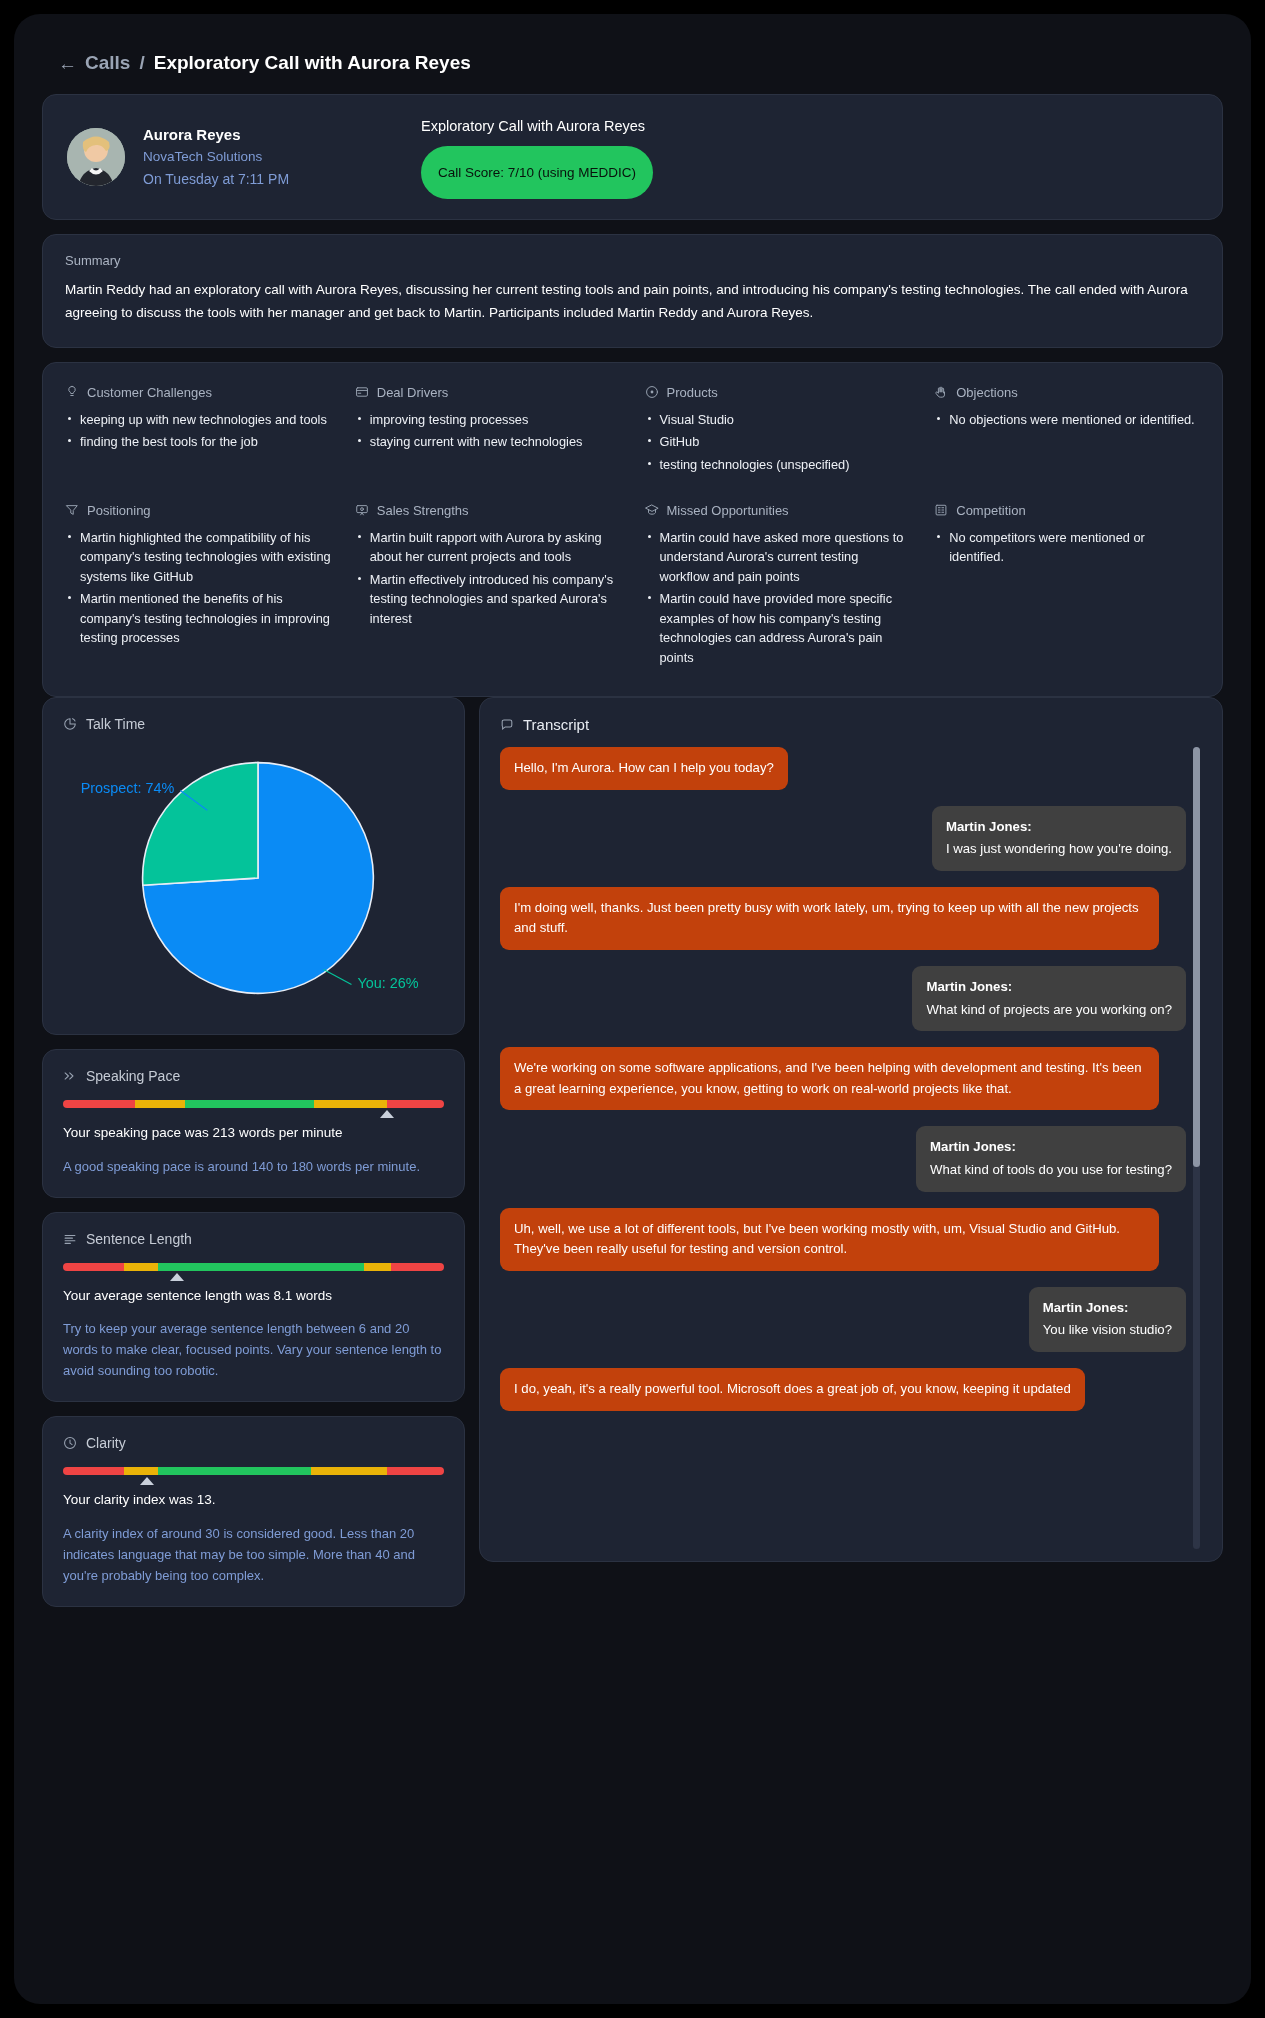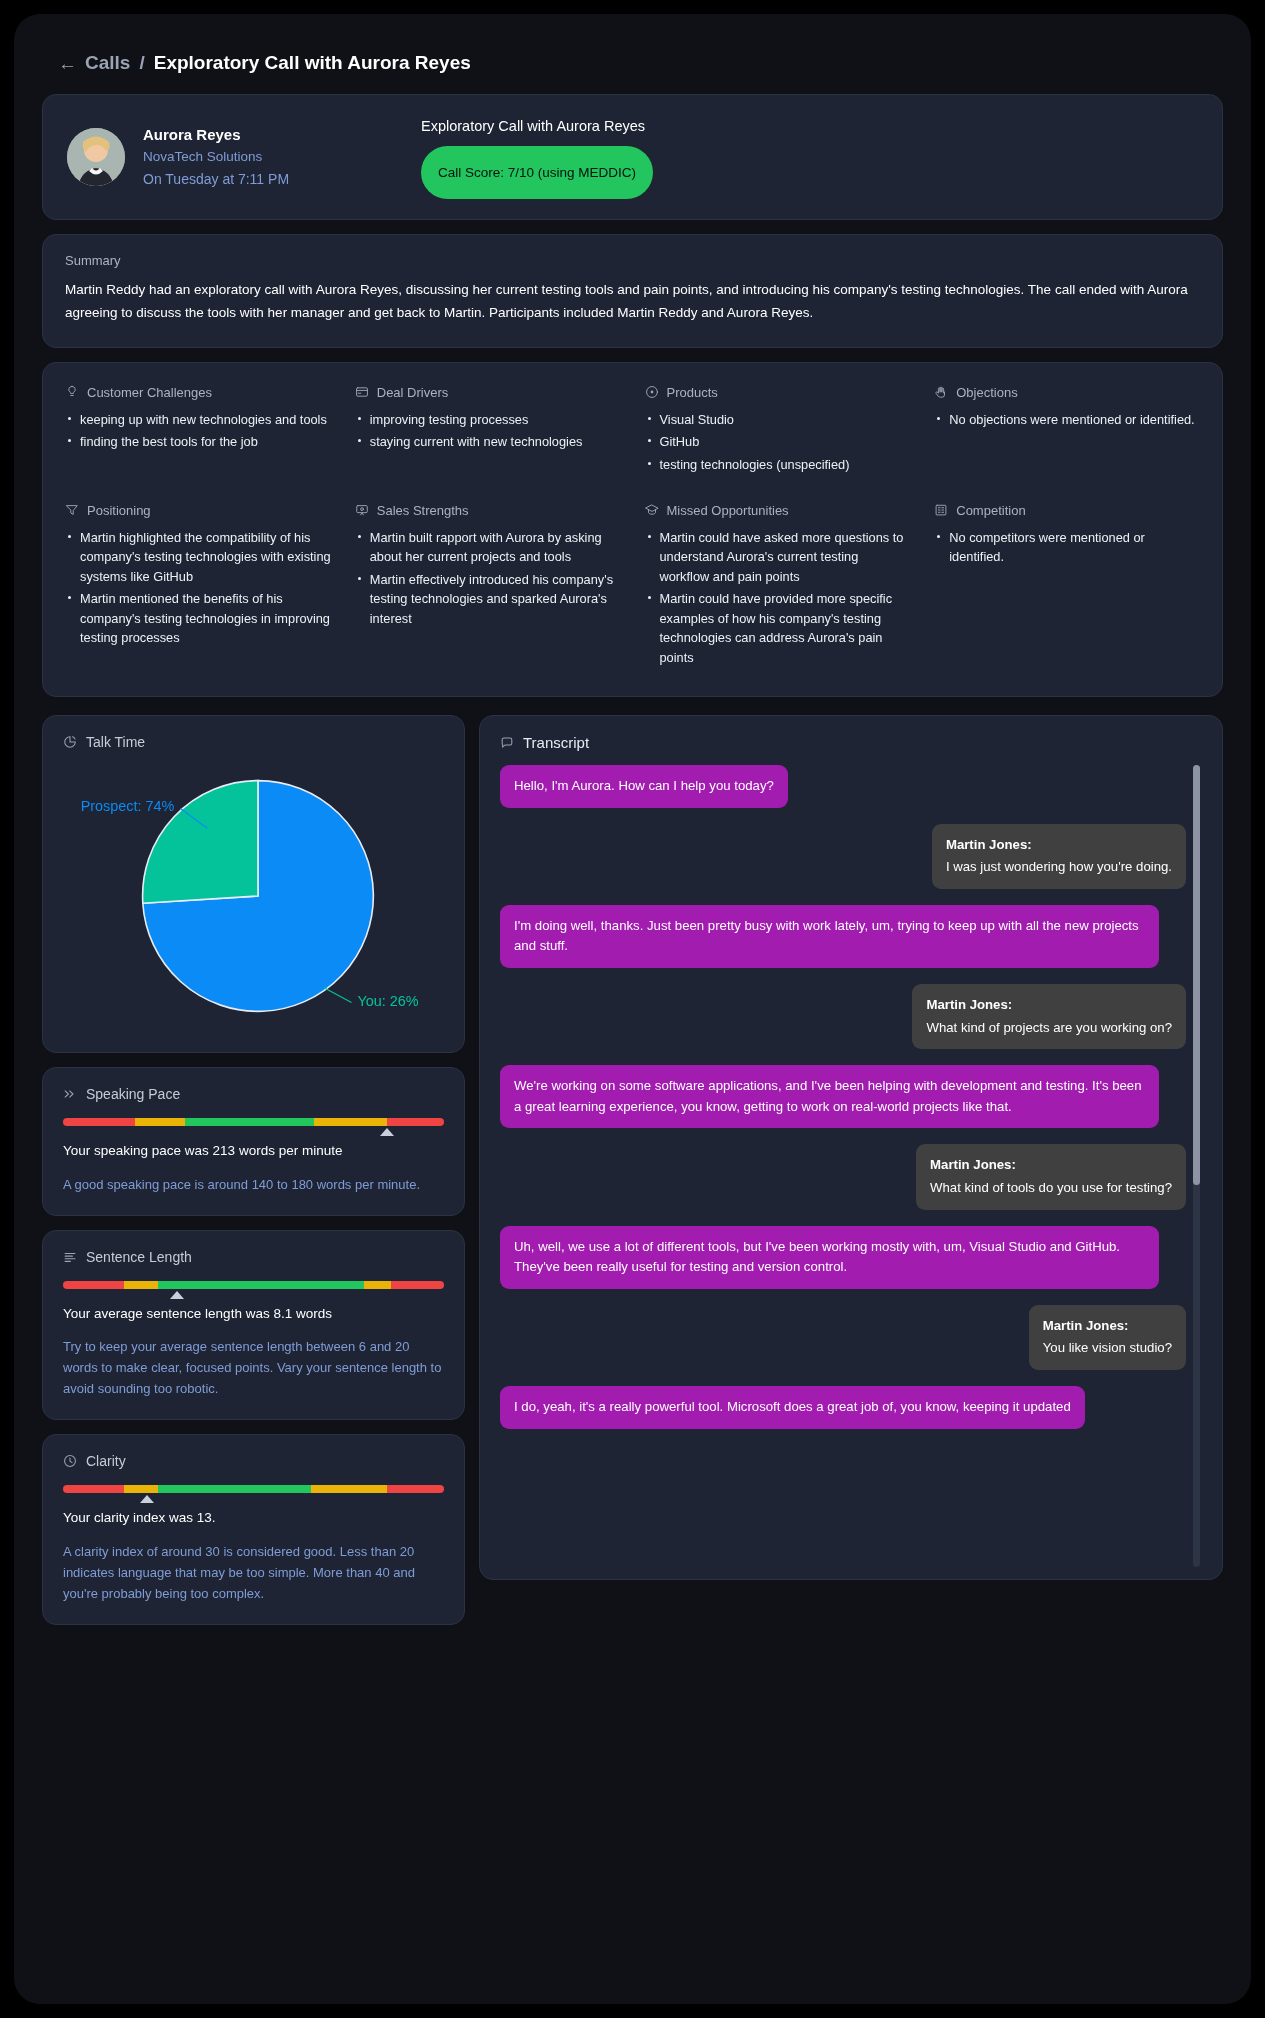--- a/index.html
+++ b/index.html
@@ -83,21 +83,21 @@
     border-radius: 999px;
     font-weight: normal;
   }
 
   
   .summary-card { padding: 18px 22px 22px 22px; margin-bottom: 14px; }
   .summary-label { color: #aab3c2; font-size: 13px; margin-bottom: 10px; }
   .summary-text { color: #ffffff; font-size: 13.5px; line-height: 1.72; }
 
   
-  .insights-card { padding: 22px 22px 26px 22px; margin-bottom: 18px; }
+  .insights-card { padding: 22px 22px 26px 22px; }
   .insights-grid {
     display: grid;
     grid-template-columns: repeat(4, 1fr);
     column-gap: 24px;
     row-gap: 26px;
   }
   .ins-head {
     display: flex;
     align-items: center;
     gap: 8px;
@@ -182,21 +182,21 @@
   }
   .t-msgs { display: flex; flex-direction: column; gap: 16px; }
   .bubble {
     max-width: 96%;
     border-radius: 9px;
     padding: 11px 14px;
     font-size: 13.2px;
     line-height: 1.56;
   }
   .bubble.them {
-    background: #a21caf;
+    background: #c2410c;
     color: #ffffff;
     align-self: flex-start;
   }
   .bubble.me {
     background: #404040;
     color: #ffffff;
     align-self: flex-end;
   }
   .bub-speaker { font-weight: bold; display:block; margin-bottom: 2px; }
   .t-fade {

